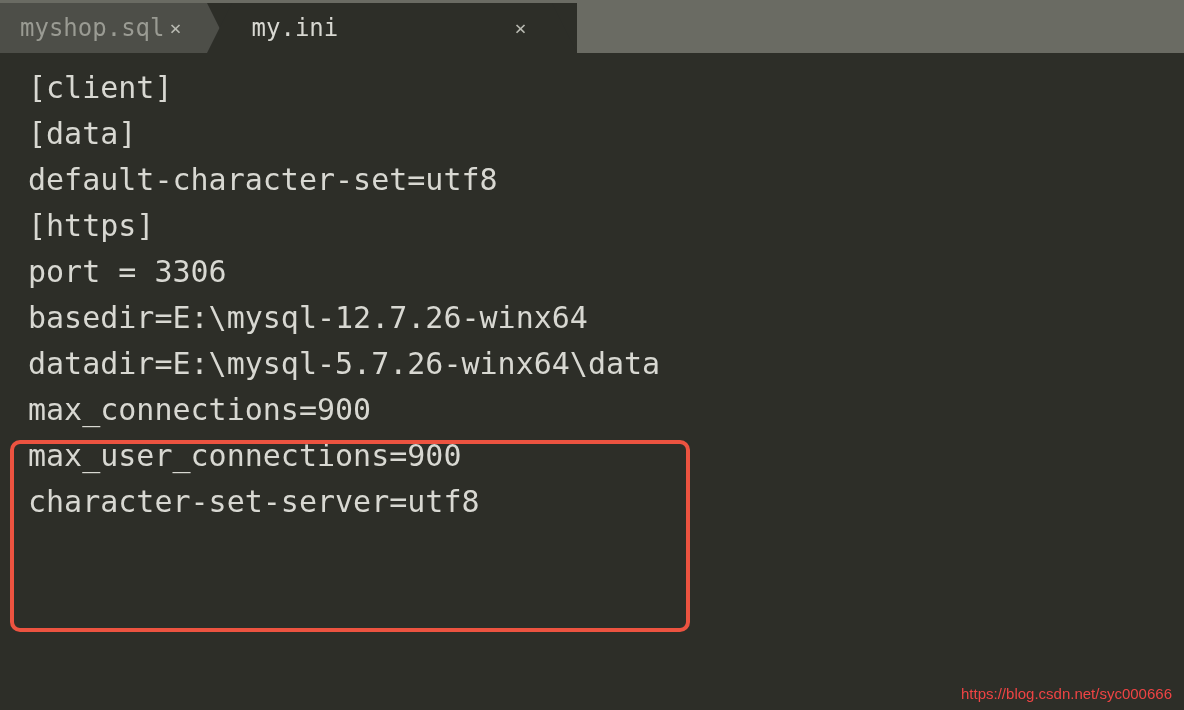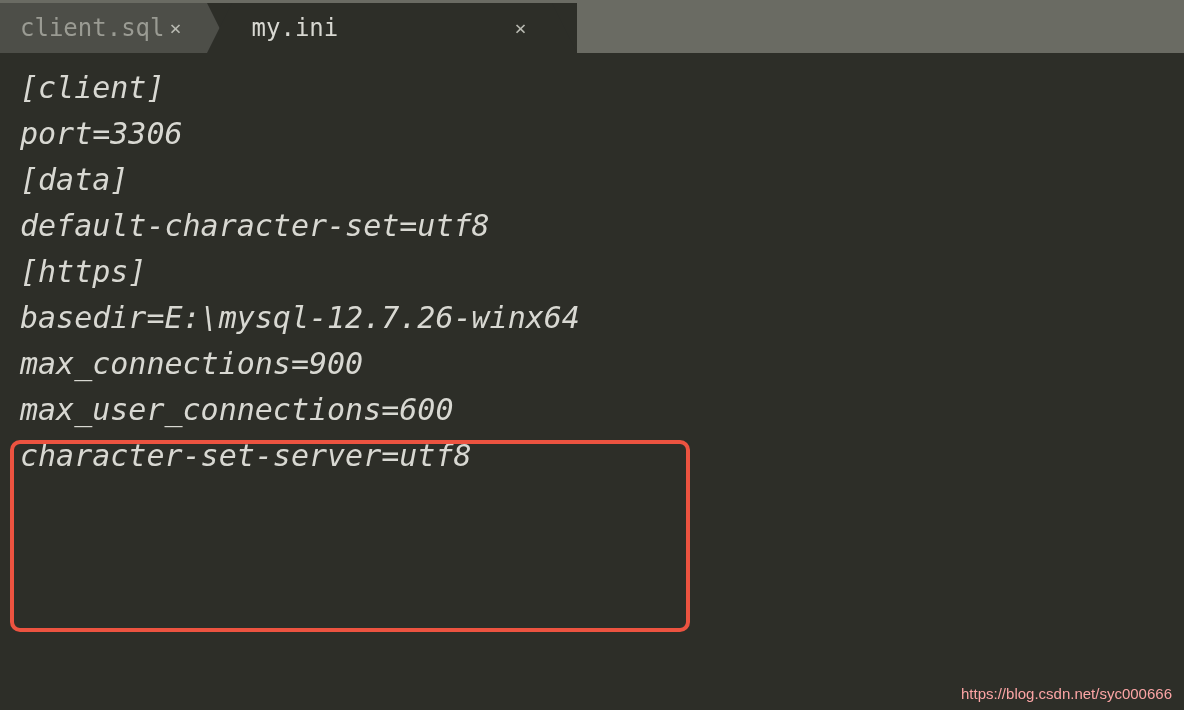--- a/index.html
+++ b/index.html
@@ -78,23 +78,22 @@
       font-size: 20px;
       cursor: pointer;
       padding: 0 5px;
       color: #b8b9b1;
     }
     .tab-rest {
       flex: 1;
       background: #6a6b63;
     }
     .editor-area {
-      padding: 12px 20px;
+      padding: 12px 28px;
       position: relative;
-      font-style: italic;
     }
     .code-line {
       font-size: 30px;
       line-height: 46px;
       color: #d8d8d2;
       white-space: pre;
       font-family: "Consolas", "Monaco", monospace;
     }
     .highlight-box {
       position: absolute;
@@ -103,52 +102,53 @@
       left: 10px;
       top: 387px;
       width: 680px;
       height: 192px;
       pointer-events: none;
     }
     .watermark {
       position: absolute;
       bottom: 8px;
       right: 12px;
-      color: #fca5a5;
+      color: #ef4444;
       font-size: 15px;
       font-family: Arial, sans-serif;
     }
     .top-border {
       height: 3px;
       background: #6a6b63;
     }
   </style>
 </head>
 <body>
 
 <div class="top-border"></div>
 
 <div class="tab-bar">
   <div class="tab tab-inactive">
-    <span class="tab-label">client.sql</span>
+    <span class="tab-label">myshop.sql</span>
     <span class="tab-close">×</span>
   </div>
   <div class="tab tab-active tab-shape-left" style="margin-left:25px; min-width:320px;">
     <span class="tab-label">my.ini</span>
     <span class="tab-close">×</span>
   </div>
   <div class="tab-rest" style="margin-left:25px;"></div>
 </div>
 
 <div class="editor-area">
   <div class="code-line">[client]</div>
-  <div class="code-line">port=3306</div>
   <div class="code-line">[data]</div>
   <div class="code-line">default-character-set=utf8</div>
   <div class="code-line">[https]</div>
+  <div class="code-line">port = 3306</div>
   <div class="code-line">basedir=E:\mysql-12.7.26-winx64</div>
+  <div class="code-line">datadir=E:\mysql-5.7.26-winx64\data</div>
   <div class="code-line">max_connections=900</div>
-  <div class="code-line">max_user_connections=600</div>
+  <div class="code-line">max_user_connections=900</div>
   <div class="code-line">character-set-server=utf8</div>
   <div class="highlight-box"></div>
 </div>
 
 <div class="watermark">https://blog.csdn.net/syc000666</div>
 
 </body></html>

